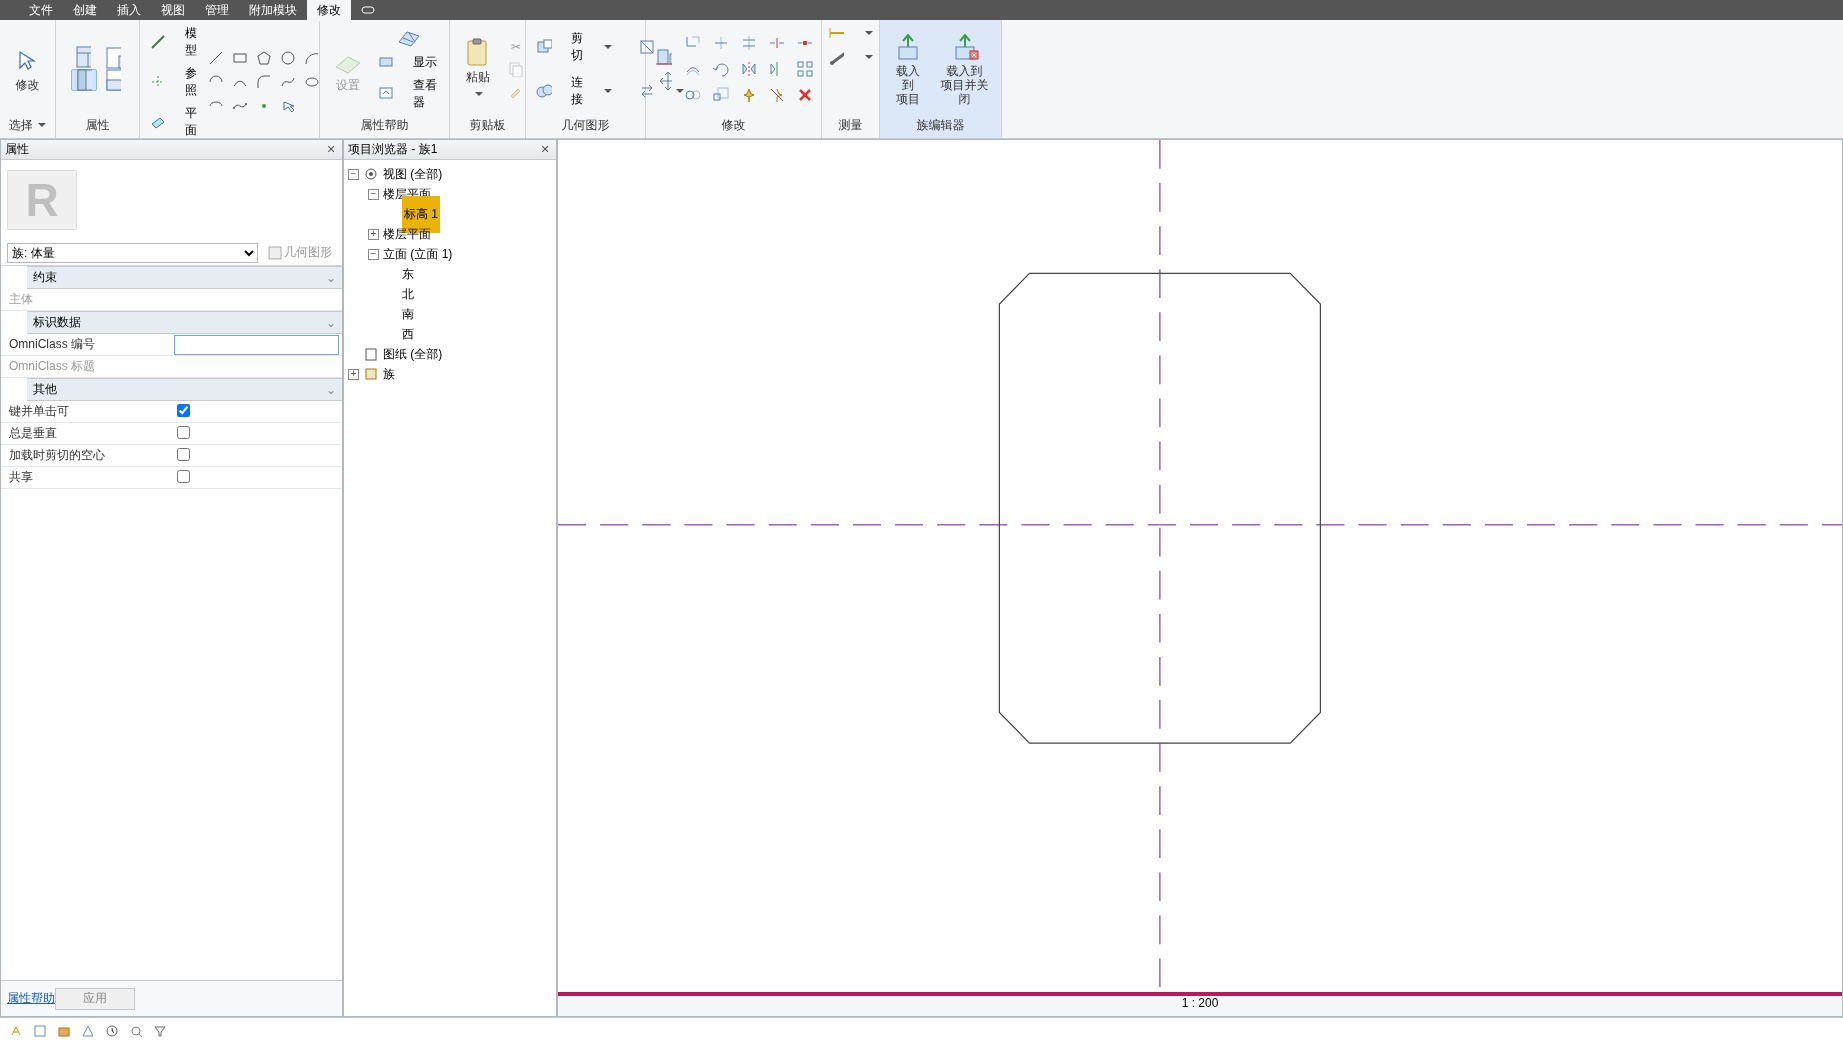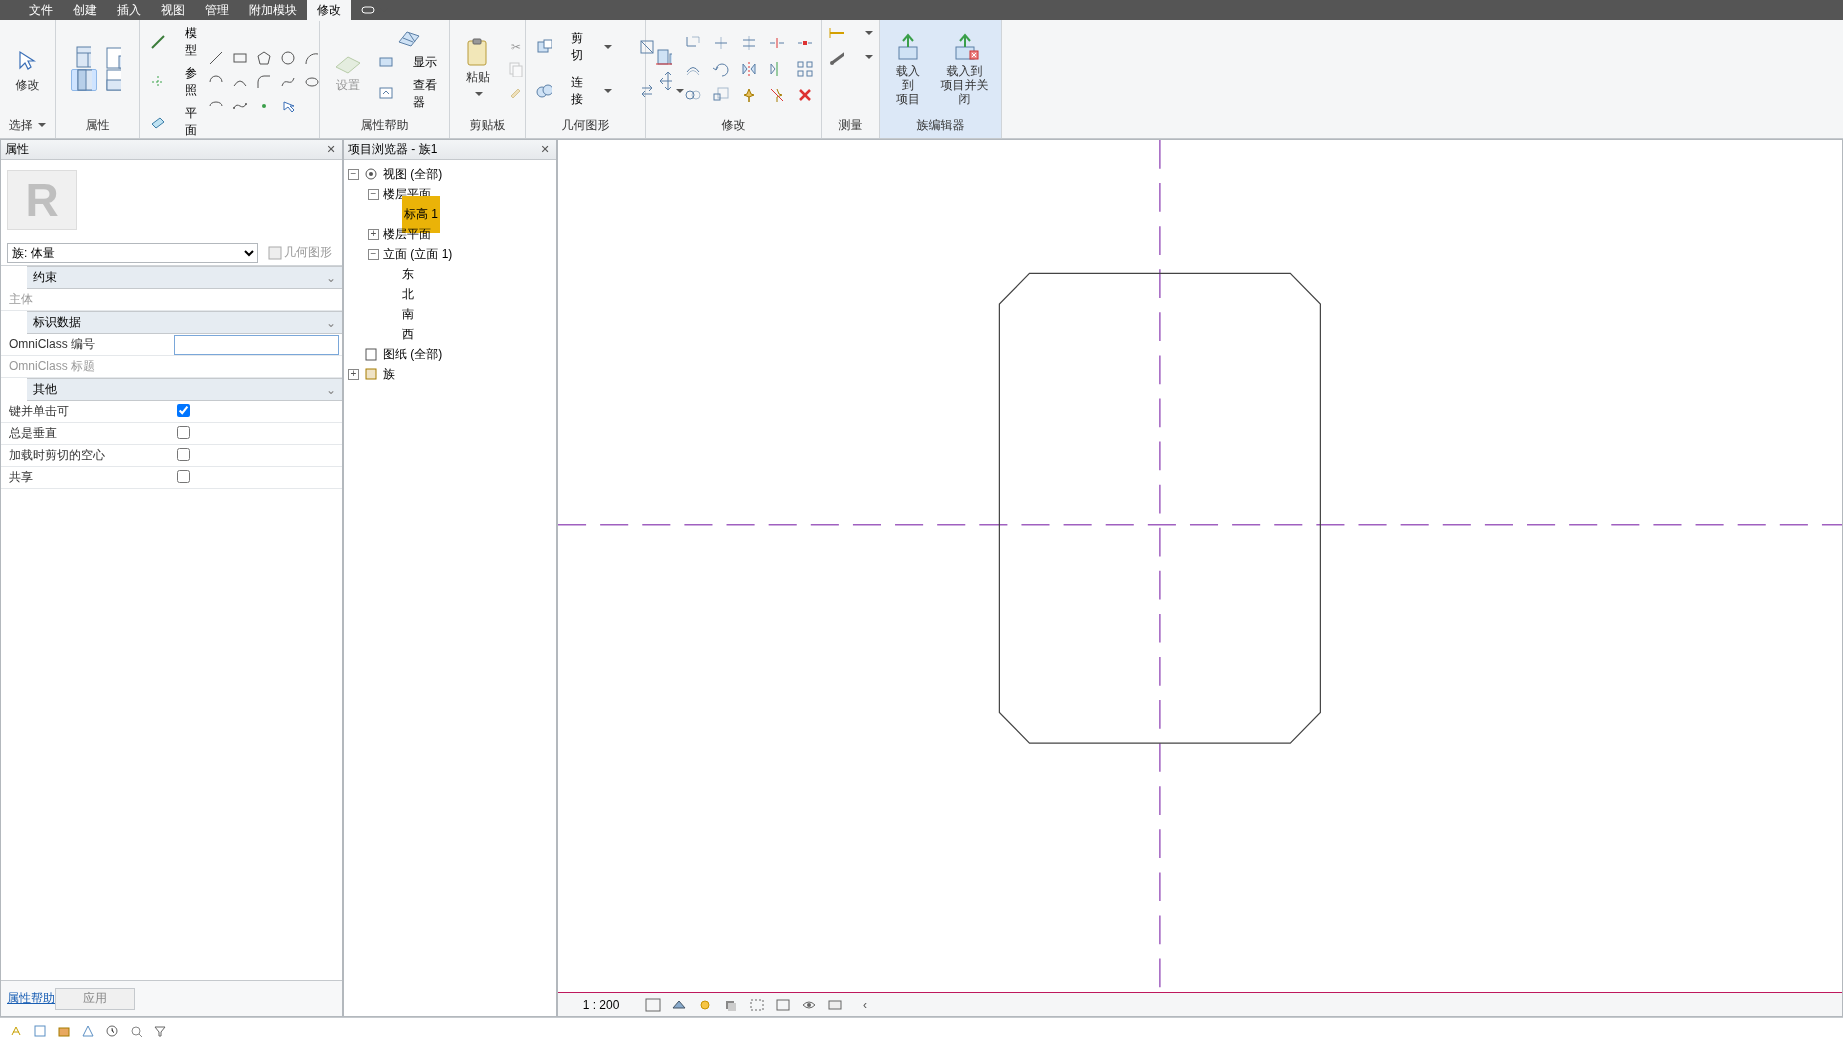--- a/index.html
+++ b/index.html
@@ -53,21 +53,21 @@
 .browser { width: 214px; }
 .tree { padding:4px 2px; font-size:12px; overflow:auto; }
 .tree .node { display:flex; align-items:center; height:20px; gap:4px; cursor:pointer; white-space:nowrap; }
 .tree .exp { width:11px; height:11px; border:1px solid #888; display:flex; align-items:center; justify-content:center; font-size:10px; line-height:1; color:#555; background:#fff; }
 .tree .ic { width:16px; height:16px; display:flex; align-items:center; justify-content:center; }
 .tree .sel { background:#eab308; font-weight:normal; padding:10px 2px; }
 
 .canvas-wrap { flex:1; position:relative; background:#fff; border:1px solid #b3b8bd; }
 svg.canvas { width:100%; height:100%; }
 
-.viewbar { position:absolute; bottom:0; left:0; right:0; height:24px; background:#f5f6f7; border-top:1px solid #be185d; display:flex; align-items:center; gap:8px; padding:0 8px; font-size:12px; }
+.viewbar { position:absolute; bottom:0; left:0; right:0; height:24px; background:#f5f6f7; border-top:4px solid #be185d; display:flex; align-items:center; gap:8px; padding:0 8px; font-size:12px;flex-direction:column; }
 .viewbar .vc { width:18px; height:18px; display:flex; align-items:center; justify-content:center; cursor:pointer; color:#555; }
 
 .statusbar { position:absolute; bottom:0; left:0; right:0; height:26px; background:#fff; border-top:1px solid #c5c9cd; display:flex; align-items:center; justify-content:space-between; padding:0 8px; font-size:12px; color:#333; }
 .statusbar .ricons { display:flex; gap:8px; }
 .statusbar .ricons span { width:16px; height:16px; display:flex; align-items:center; justify-content:center; color:#6b6f73; cursor:pointer;}
 
 .arrow-dn::after { content:""; display:inline-block; border:4px solid transparent; border-top-color:#555; margin-left:2px; transform:translateY(2px); }
 </style>
 </head>
 <body>

